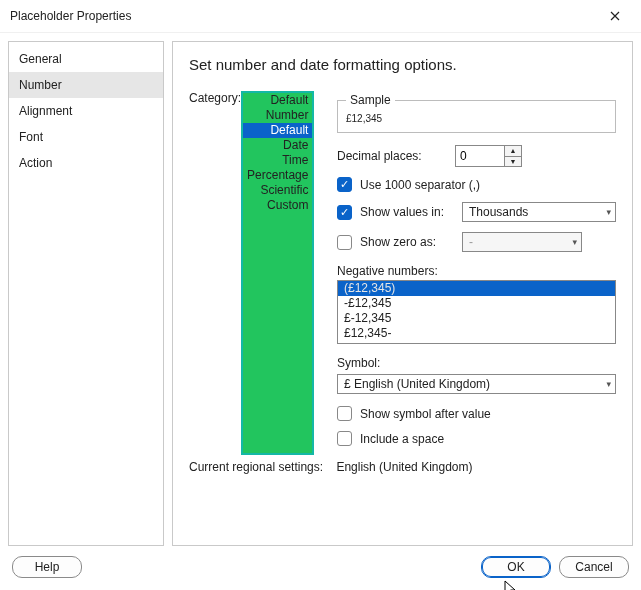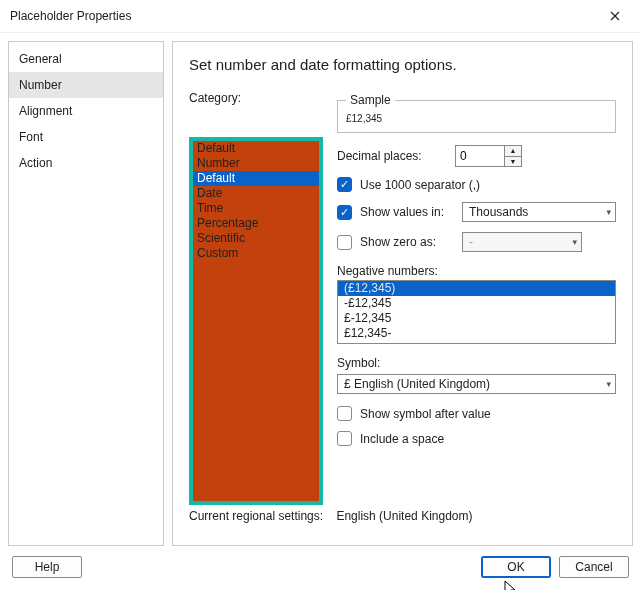--- a/index.html
+++ b/index.html
@@ -74,32 +74,32 @@
     margin-bottom: 18px;
   }
   .cat-row {
     display: flex;
     gap: 14px;
     align-items: flex-start;
   }
   .cat-col {
     width: 134px;
     display: flex;
-    flex-direction: column;
-    gap: 30px;
+    flex-direction: row;
   }
   .cat-label, .field-label {
     font-size: 12px;
     margin-bottom: 2px;
   }
   .listbox {
-    border: 4px solid #14b8a6;
+    border: 2px solid #14b8a6;
     height: 360px;
     overflow: auto;
-    background: #c2410c;
+    background: #22c55e;
+    text-align: right;
   }
   .listbox .opt {
     padding: 0px 4px;
     font-size: 12px;
     line-height: 15px;
     cursor: default;
     white-space: nowrap;
   }
   .listbox .opt.selected {
     background: #0a63c9;
@@ -240,21 +240,21 @@
     height: 22px;
     border: 1px solid #8a8a8a;
     background: #fdfdfd;
     font-size: 12px;
     display: inline-flex;
     align-items: center;
     justify-content: center;
     padding: 0 12px;
     box-sizing: border-box;
     cursor: default;
-    border-radius: 2px;
+    border-radius: 10px;
   }
   .btn.primary {
     border-color: #0a63c9;
     box-shadow: inset 0 0 0 1px #0a63c9;
   }
   .cursor {
     position: absolute;
     left: 504px;
     top: 580px;
     pointer-events: none;

